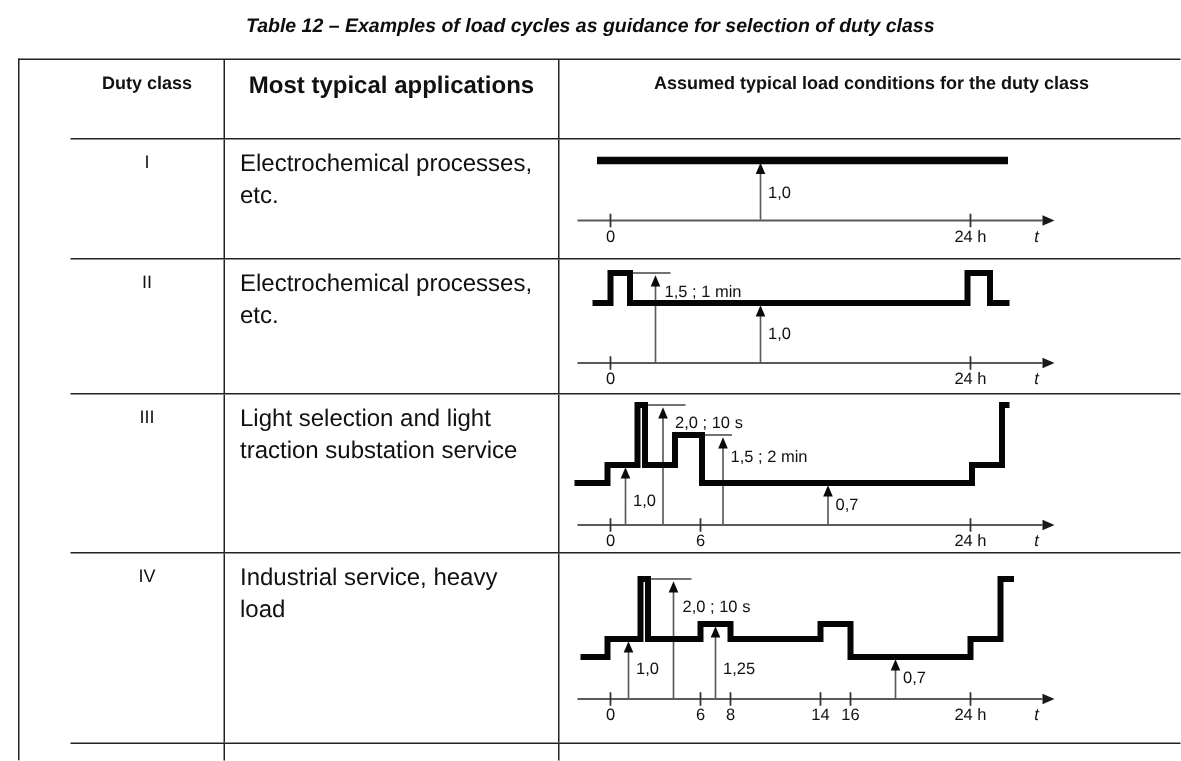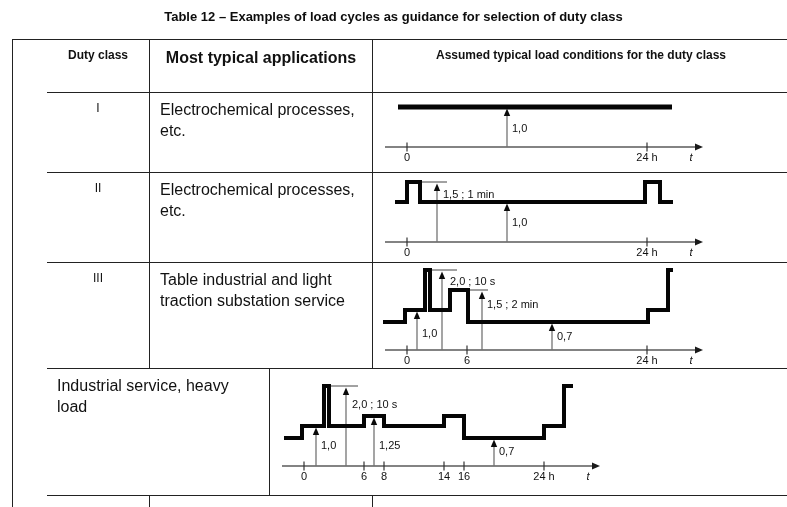--- a/index.html
+++ b/index.html
@@ -2,21 +2,21 @@
 <html><head>
 <meta charset="utf-8">
 <style>
   html,body{margin:0;padding:0;}
   body{
     width:787px;height:507px;background:#ffffff;position:relative;
     font-family:"Liberation Sans","DejaVu Sans",sans-serif;color:#111;
     overflow:hidden;
   }
   .title{
-    text-align:center;font-weight:bold;font-size:13px;padding-top:9px;color:#0d0d0d;
+    text-align:center;font-weight:bold;font-size:13px;padding-top:9px;color:#0d0d0d;font-style:italic;
   }
   .tbl{
     position:absolute;left:12px;top:39px;width:778px;height:468px;
     border:1px solid #222;border-bottom:none;box-sizing:border-box;background:#fff;padding-left:34px;
   }
   .trow{display:flex;border-bottom:1px solid #222;box-sizing:border-box;}
   .trow.stub{border-bottom:none;}
   .cell{box-sizing:border-box;}
   .c1{width:103px;border-right:1px solid #222;text-align:center;padding-top:8px;font-size:12px;}
   .c2{width:223px;border-right:1px solid #222;padding:7px 8px 0 10px;font-size:16px;line-height:1.3;}
@@ -83,21 +83,21 @@
             <line x1="124" y1="65.5" x2="124" y2="34" stroke="#5a5a5a" stroke-width="1.1"></line>
             <polygon points="120.8,35 127.2,35 124,27.5" fill="#0a0a0a"></polygon>
             <text x="129" y="50" class="dlab">1,0</text>
             <polyline points="12,26 24,26 24,6 37,6 37,26 262,26 262,6 277,6 277,26 290,26" fill="none" stroke="#050505" stroke-width="4" stroke-linejoin="miter"></polyline>
           </svg>
     </div>
   </div>
 
   <div class="trow" style="height: 106px;">
     <div class="cell c1">III</div>
-    <div class="cell c2">Table industrial and light traction substation service</div>
+    <div class="cell c2">Light selection and light traction substation service</div>
     <div class="cell c3">
       <svg class="diagram" xmlns="http://www.w3.org/2000/svg" viewBox="0 0 330 104" width="330" height="104">
             <line x1="2" y1="86" x2="312" y2="86" stroke="#5a5a5a" stroke-width="1.3"></line>
             <polygon points="312,82.5 312,89.5 320,86" fill="#1a1a1a"></polygon>
             <line x1="24" y1="81.5" x2="24" y2="90.5" stroke="#333" stroke-width="1.2"></line>
             <text x="24" y="100" text-anchor="middle" class="dlab">0</text>
             <line x1="84" y1="81.5" x2="84" y2="90.5" stroke="#333" stroke-width="1.2"></line>
             <text x="84" y="100" text-anchor="middle" class="dlab">6</text>
             <line x1="264" y1="81.5" x2="264" y2="90.5" stroke="#333" stroke-width="1.2"></line>
             <text x="264" y="100" text-anchor="middle" class="dlab">24 h</text>
@@ -115,20 +115,21 @@
             <text x="104" y="44" class="dlab">1,5 ;  2 min</text>
             <line x1="169" y1="85.5" x2="169" y2="66" stroke="#5a5a5a" stroke-width="1.1"></line>
             <polygon points="165.8,67 172.2,67 169,59.5" fill="#0a0a0a"></polygon>
             <text x="174" y="76" class="dlab">0,7</text>
             <polyline points="0,58 22,58 22,46 42,46 42,6 47,6 47,46 67,46 67,26 85,26 85,58 265,58 265,46 285,46 285,6 290,6" fill="none" stroke="#050505" stroke-width="4" stroke-linejoin="miter"></polyline>
           </svg>
     </div>
   </div>
 
   <div class="trow" style="height: 127px;">
+    <div class="cell c1">IV</div>
     <div class="cell c2">Industrial service, heavy load</div>
     <div class="cell c3">
       <svg class="diagram" xmlns="http://www.w3.org/2000/svg" viewBox="0 0 330 104" width="330" height="104">
             <line x1="2" y1="86" x2="312" y2="86" stroke="#5a5a5a" stroke-width="1.3"></line>
             <polygon points="312,82.5 312,89.5 320,86" fill="#1a1a1a"></polygon>
             <line x1="24" y1="81.5" x2="24" y2="90.5" stroke="#333" stroke-width="1.2"></line>
             <text x="24" y="100" text-anchor="middle" class="dlab">0</text>
             <line x1="84" y1="81.5" x2="84" y2="90.5" stroke="#333" stroke-width="1.2"></line>
             <text x="84" y="100" text-anchor="middle" class="dlab">6</text>
             <line x1="104" y1="81.5" x2="104" y2="90.5" stroke="#333" stroke-width="1.2"></line>

